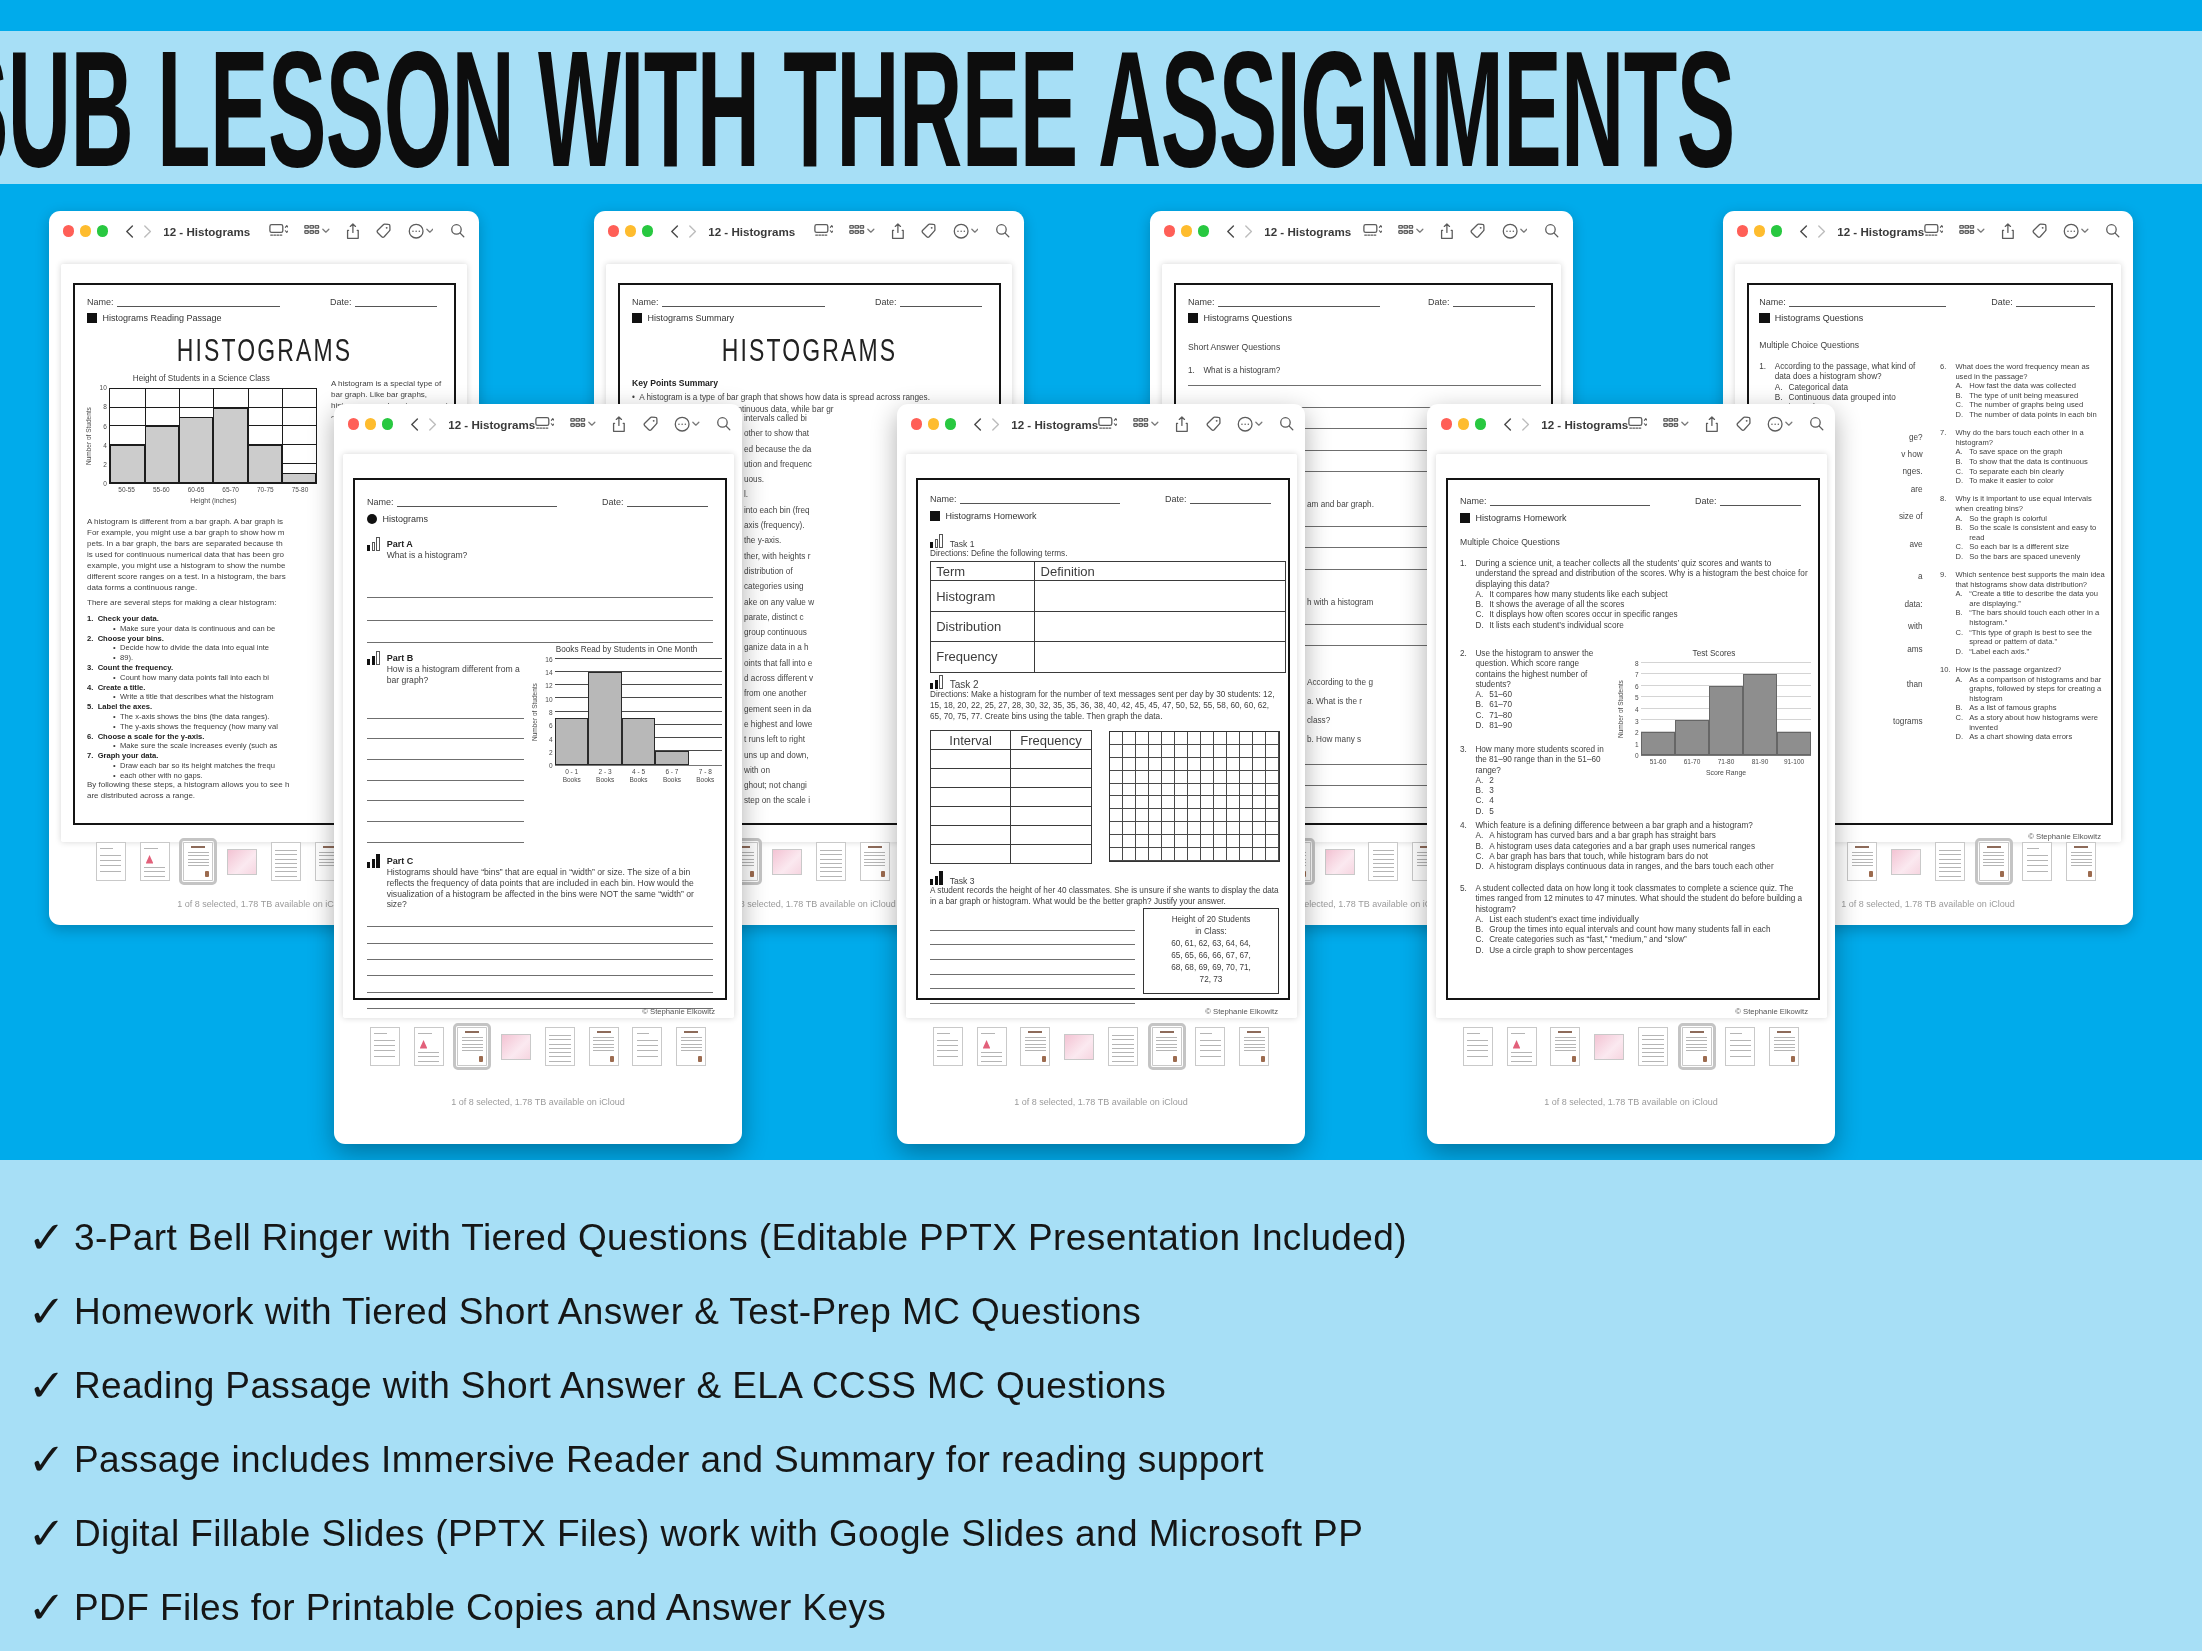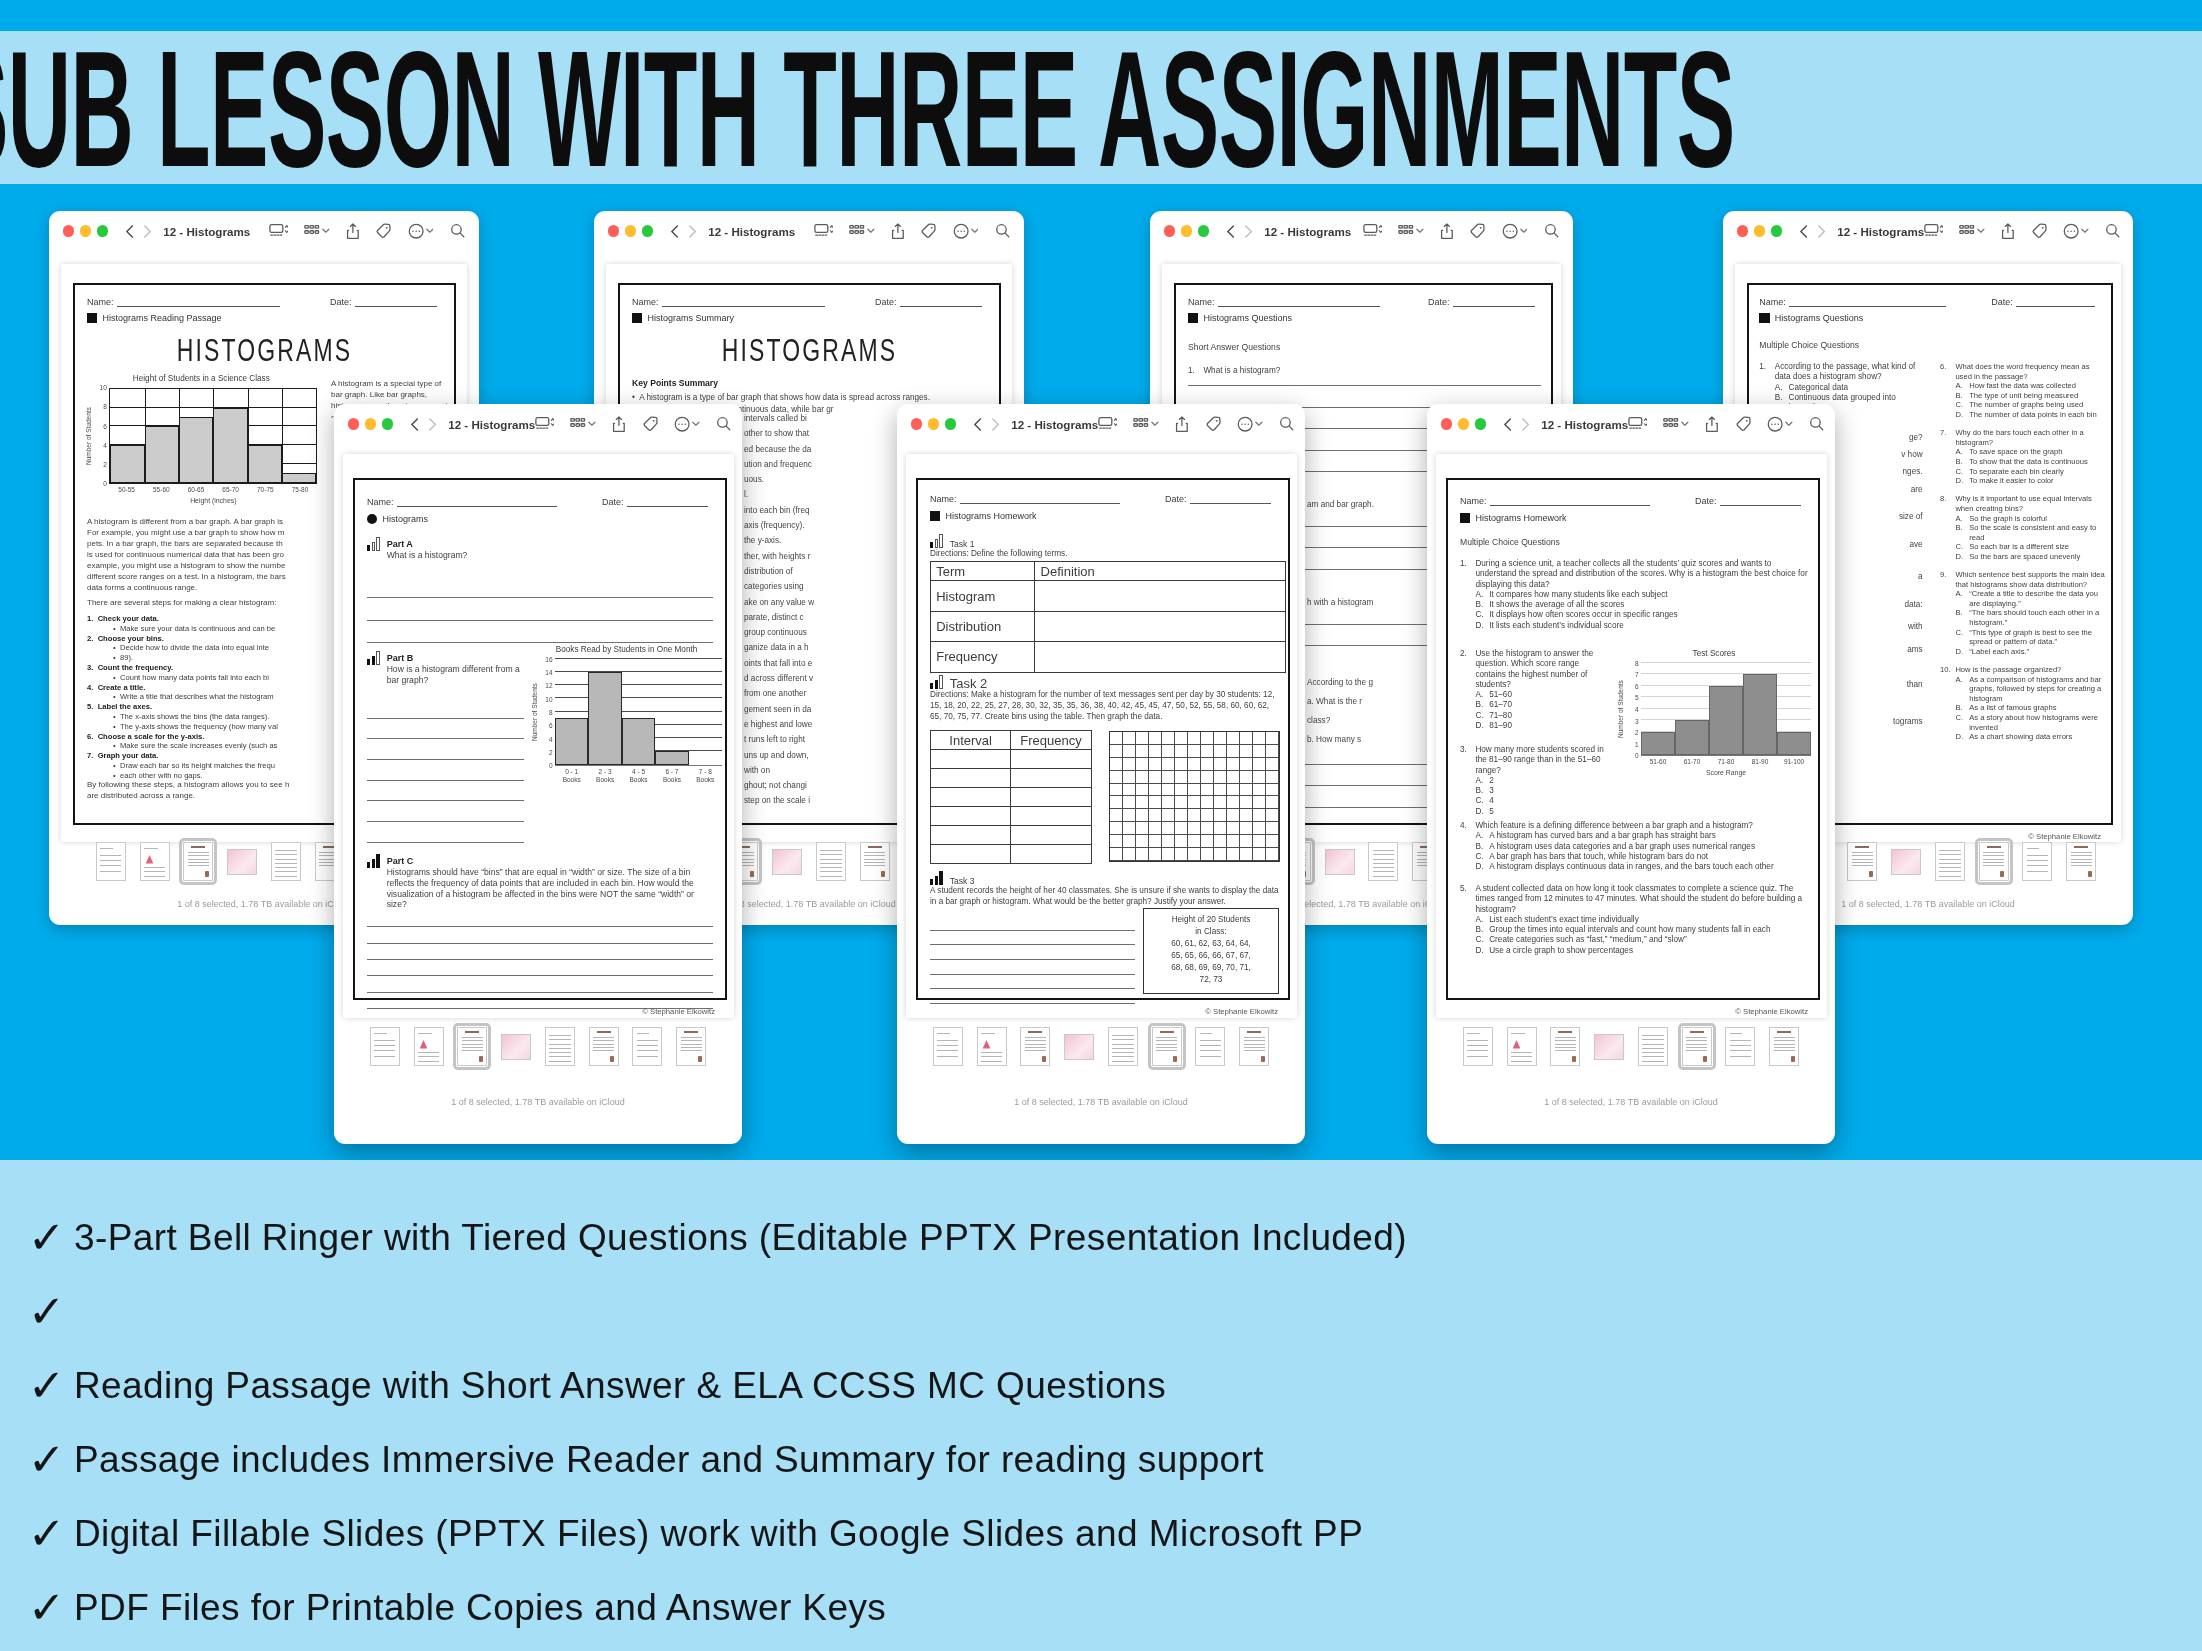--- a/index.html
+++ b/index.html
@@ -1351,21 +1351,21 @@
             </tr>
           </tbody>
         </table>
       </div>
     <div class="prow" style="left:12px;top:193px;">
       <span class="picon">
           <span class="pbar" style="height:6px;background:#111;"></span>
           <span class="pbar" style="height:9.5px;background:#111;"></span>
           <span class="pbar" style="height:13.8px;border:1px solid #555;background:#fff;"></span>
         </span>
-      <div class="ptxt" style="padding-top:2.6px;"><span style="font-size:13px;">Task 2</span></div>
+      <div class="ptxt" style="padding-top:2.6px;"><span style="font-size:10px;">Task 2</span></div>
     </div>
     <div class="abs" style="left:12px;top:210px;width:349px;font-size:8.2px;line-height:10.8px;">Directions:  Make a histogram for the number of text messages sent per day by 30 students: 12, 15, 18, 20, 22, 25, 27, 28, 30, 32, 35, 35, 36, 38, 40, 42, 45, 45, 47, 50, 52, 55, 58, 60, 60, 62, 65, 70, 75, 77. Create bins using the table. Then graph the data.</div>
     <div class="abs" style="left:12px;top:250px;">
         <table class="wtab">
           <tbody>
             <tr>
               <th style="width:69px;height:13.8px;text-align:center;">Interval</th>
               <th style="width:69px;height:13.8px;text-align:center;">Frequency</th>
             </tr>
             <tr>
@@ -1915,20 +1915,21 @@
   <div class="status" style="top:693px;">1 of 8 selected, 1.78 TB available on iCloud</div>
 </div>
 
 <div id="bottom-band">
     <div class="chk-item" style="top:50px">
        <span class="chk-mark">✓</span>
        <span class="chk-text">3-Part Bell Ringer with Tiered Questions (Editable PPTX Presentation Included)</span>
     </div>
     <div class="chk-item" style="top:124px">
        <span class="chk-mark">✓</span>
+       <span class="chk-text">Homework with Tiered Short Answer &amp; Test-Prep MC Questions</span>
     </div>
     <div class="chk-item" style="top:198px">
        <span class="chk-mark">✓</span>
        <span class="chk-text">Reading Passage with Short Answer &amp; ELA CCSS MC Questions</span>
     </div>
     <div class="chk-item" style="top:272px">
        <span class="chk-mark">✓</span>
        <span class="chk-text">Passage includes Immersive Reader and Summary for reading support</span>
     </div>
     <div class="chk-item" style="top:346px">

